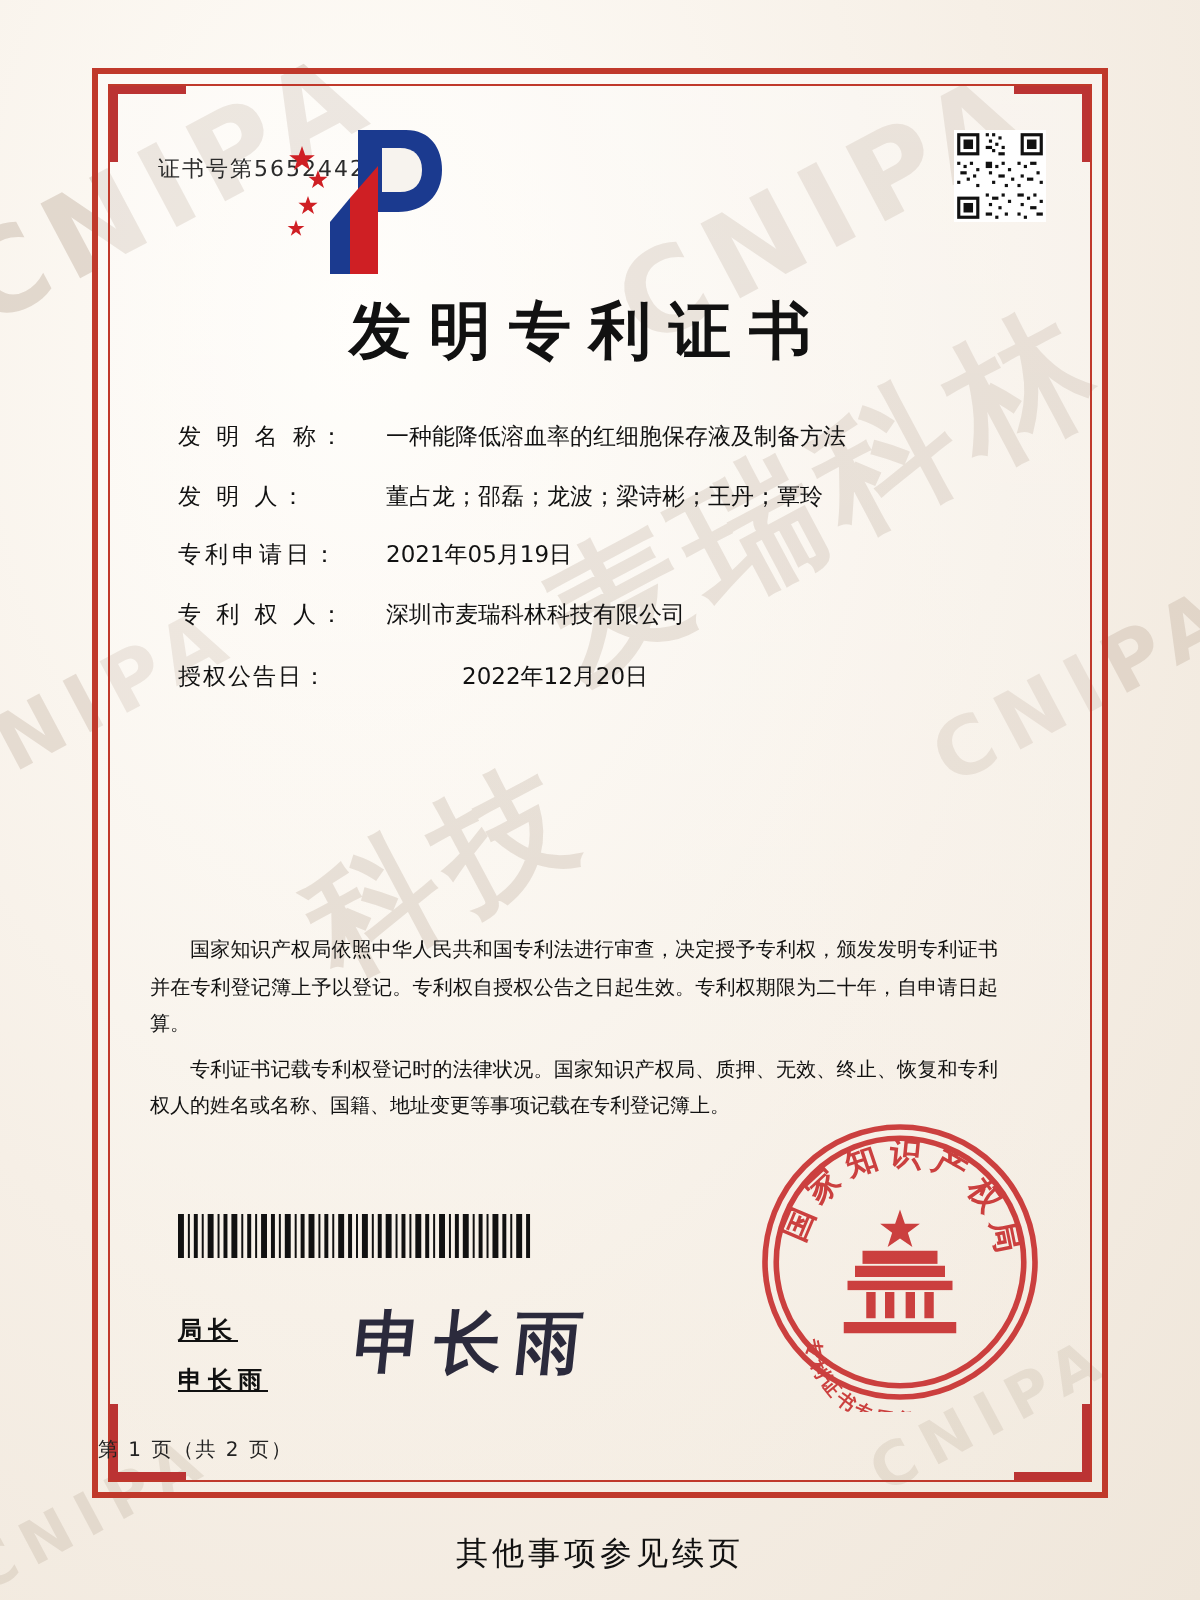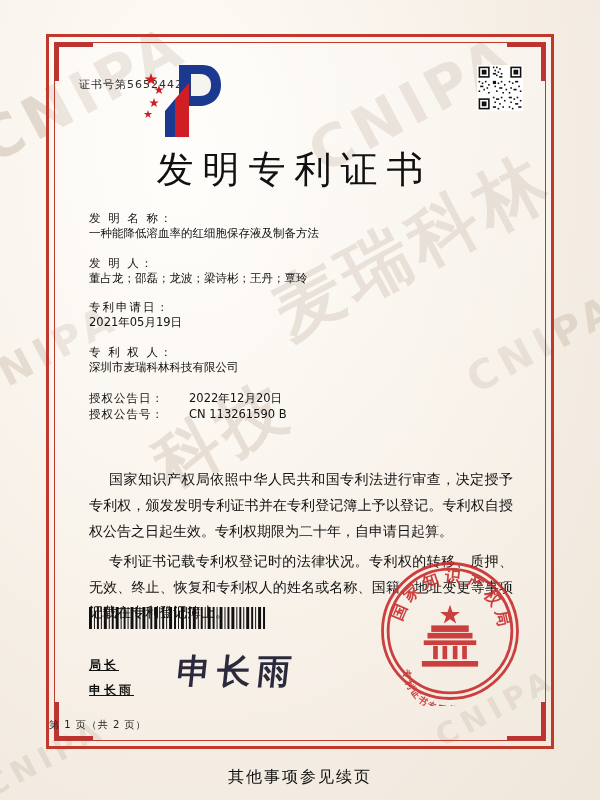--- a/index.html
+++ b/index.html
@@ -55,40 +55,40 @@
   #qr{
     position:absolute;right:28px;top:28px;width:46px;height:46px;
   }
   #logo{
     position:absolute;left:0;right:0;top:26px;height:76px;
   }
   #title{
     position:absolute;left:0;right:11px;top:108px;
     text-align:center;
     font-family:"DejaVu Serif","Liberation Serif",serif;
-    font-size:37px;font-weight:normal;color:#111;
+    font-size:31px;font-weight:bold;color:#111;
     letter-spacing:9px;
   }
 
   
   .fields{position:absolute;left:40px;top:174px;width:430px;}
-  .row{display:flex;align-items:flex-start;margin-bottom:14px;font-size:11.5px;color:#1c1c1c;flex-direction:column;}
+  .row{display:flex;align-items:center;margin-bottom:14px;font-size:11.5px;color:#1c1c1c;}
   .row .lbl{
     width:104px;flex:none;letter-spacing:2px;color:#111;
   }
   .row .val{flex:1;color:#111;line-height:1.35;}
   .row.small .val{font-size:9.5px;color:#222;}
   .tworow{display:flex;}
-  .tworow .half{display:flex;flex:1;}
+  .tworow .half{display:flex;flex:1;gap:42px;}
   .tworow .half .lbl{width:100px;flex:none;letter-spacing:1px;}
 
   
   #body{
-    position:absolute;left:40px;top:430px;width:424px;
-    font-size:14px;color:#111;line-height:1.85;text-align:justify;
+    position:absolute;left:26px;top:430px;width:424px;
+    font-size:10px;color:#111;line-height:1.85;text-align:justify;
   }
   #body p{margin:0 0 4px 0;text-indent:20px;}
 
   
   #barcode{position:absolute;left:40px;top:570px;width:178px;height:22px;}
 
   
   #sigblock{position:absolute;left:40px;top:620px;}
   .sigrow{font-size:12px;letter-spacing:3px;color:#111;margin-bottom:8px;font-weight:bold;text-decoration:underline;}
   #handsign{
@@ -238,30 +238,26 @@
       </div>
       <div class="row" style="margin-top:6px;">
         <div class="lbl">专 利 权 人：</div>
         <div class="val">深圳市麦瑞科林科技有限公司</div>
       </div>
       <div class="row tworow" style="margin-top:16px;">
         <div class="half">
           <div class="lbl">授权公告日：</div>
           <div class="val">2022年12月20日</div>
         </div>
-        <div class="half">
-          <div class="lbl">授权公告号：</div>
-          <div class="val">CN 113261590 B</div>
-        </div>
       </div>
     </div>
 
     <div id="body">
       <p>国家知识产权局依照中华人民共和国专利法进行审查，决定授予专利权，颁发发明专利证书并在专利登记簿上予以登记。专利权自授权公告之日起生效。专利权期限为二十年，自申请日起算。</p>
-      <p>专利证书记载专利权登记时的法律状况。专利权的转移、质押、无效、终止、恢复和专利权人的姓名或名称、国籍、地址变更等事项记载在专利登记簿上。</p>
+      <p>专利证书记载专利权登记时的法律状况。国家知识产权局、质押、无效、终止、恢复和专利权人的姓名或名称、国籍、地址变更等事项记载在专利登记簿上。</p>
     </div>
 
     <svg id="barcode" viewBox="0 0 180 22" preserveAspectRatio="none">
       <g fill="#111">
         <rect x="0" y="0" width="3" height="22"></rect>
           <rect x="5" y="0" width="1" height="22"></rect>
         <rect x="8" y="0" width="2" height="22"></rect>
           <rect x="12" y="0" width="1" height="22"></rect>
         <rect x="15" y="0" width="3" height="22"></rect>
           <rect x="20" y="0" width="1" height="22"></rect>

